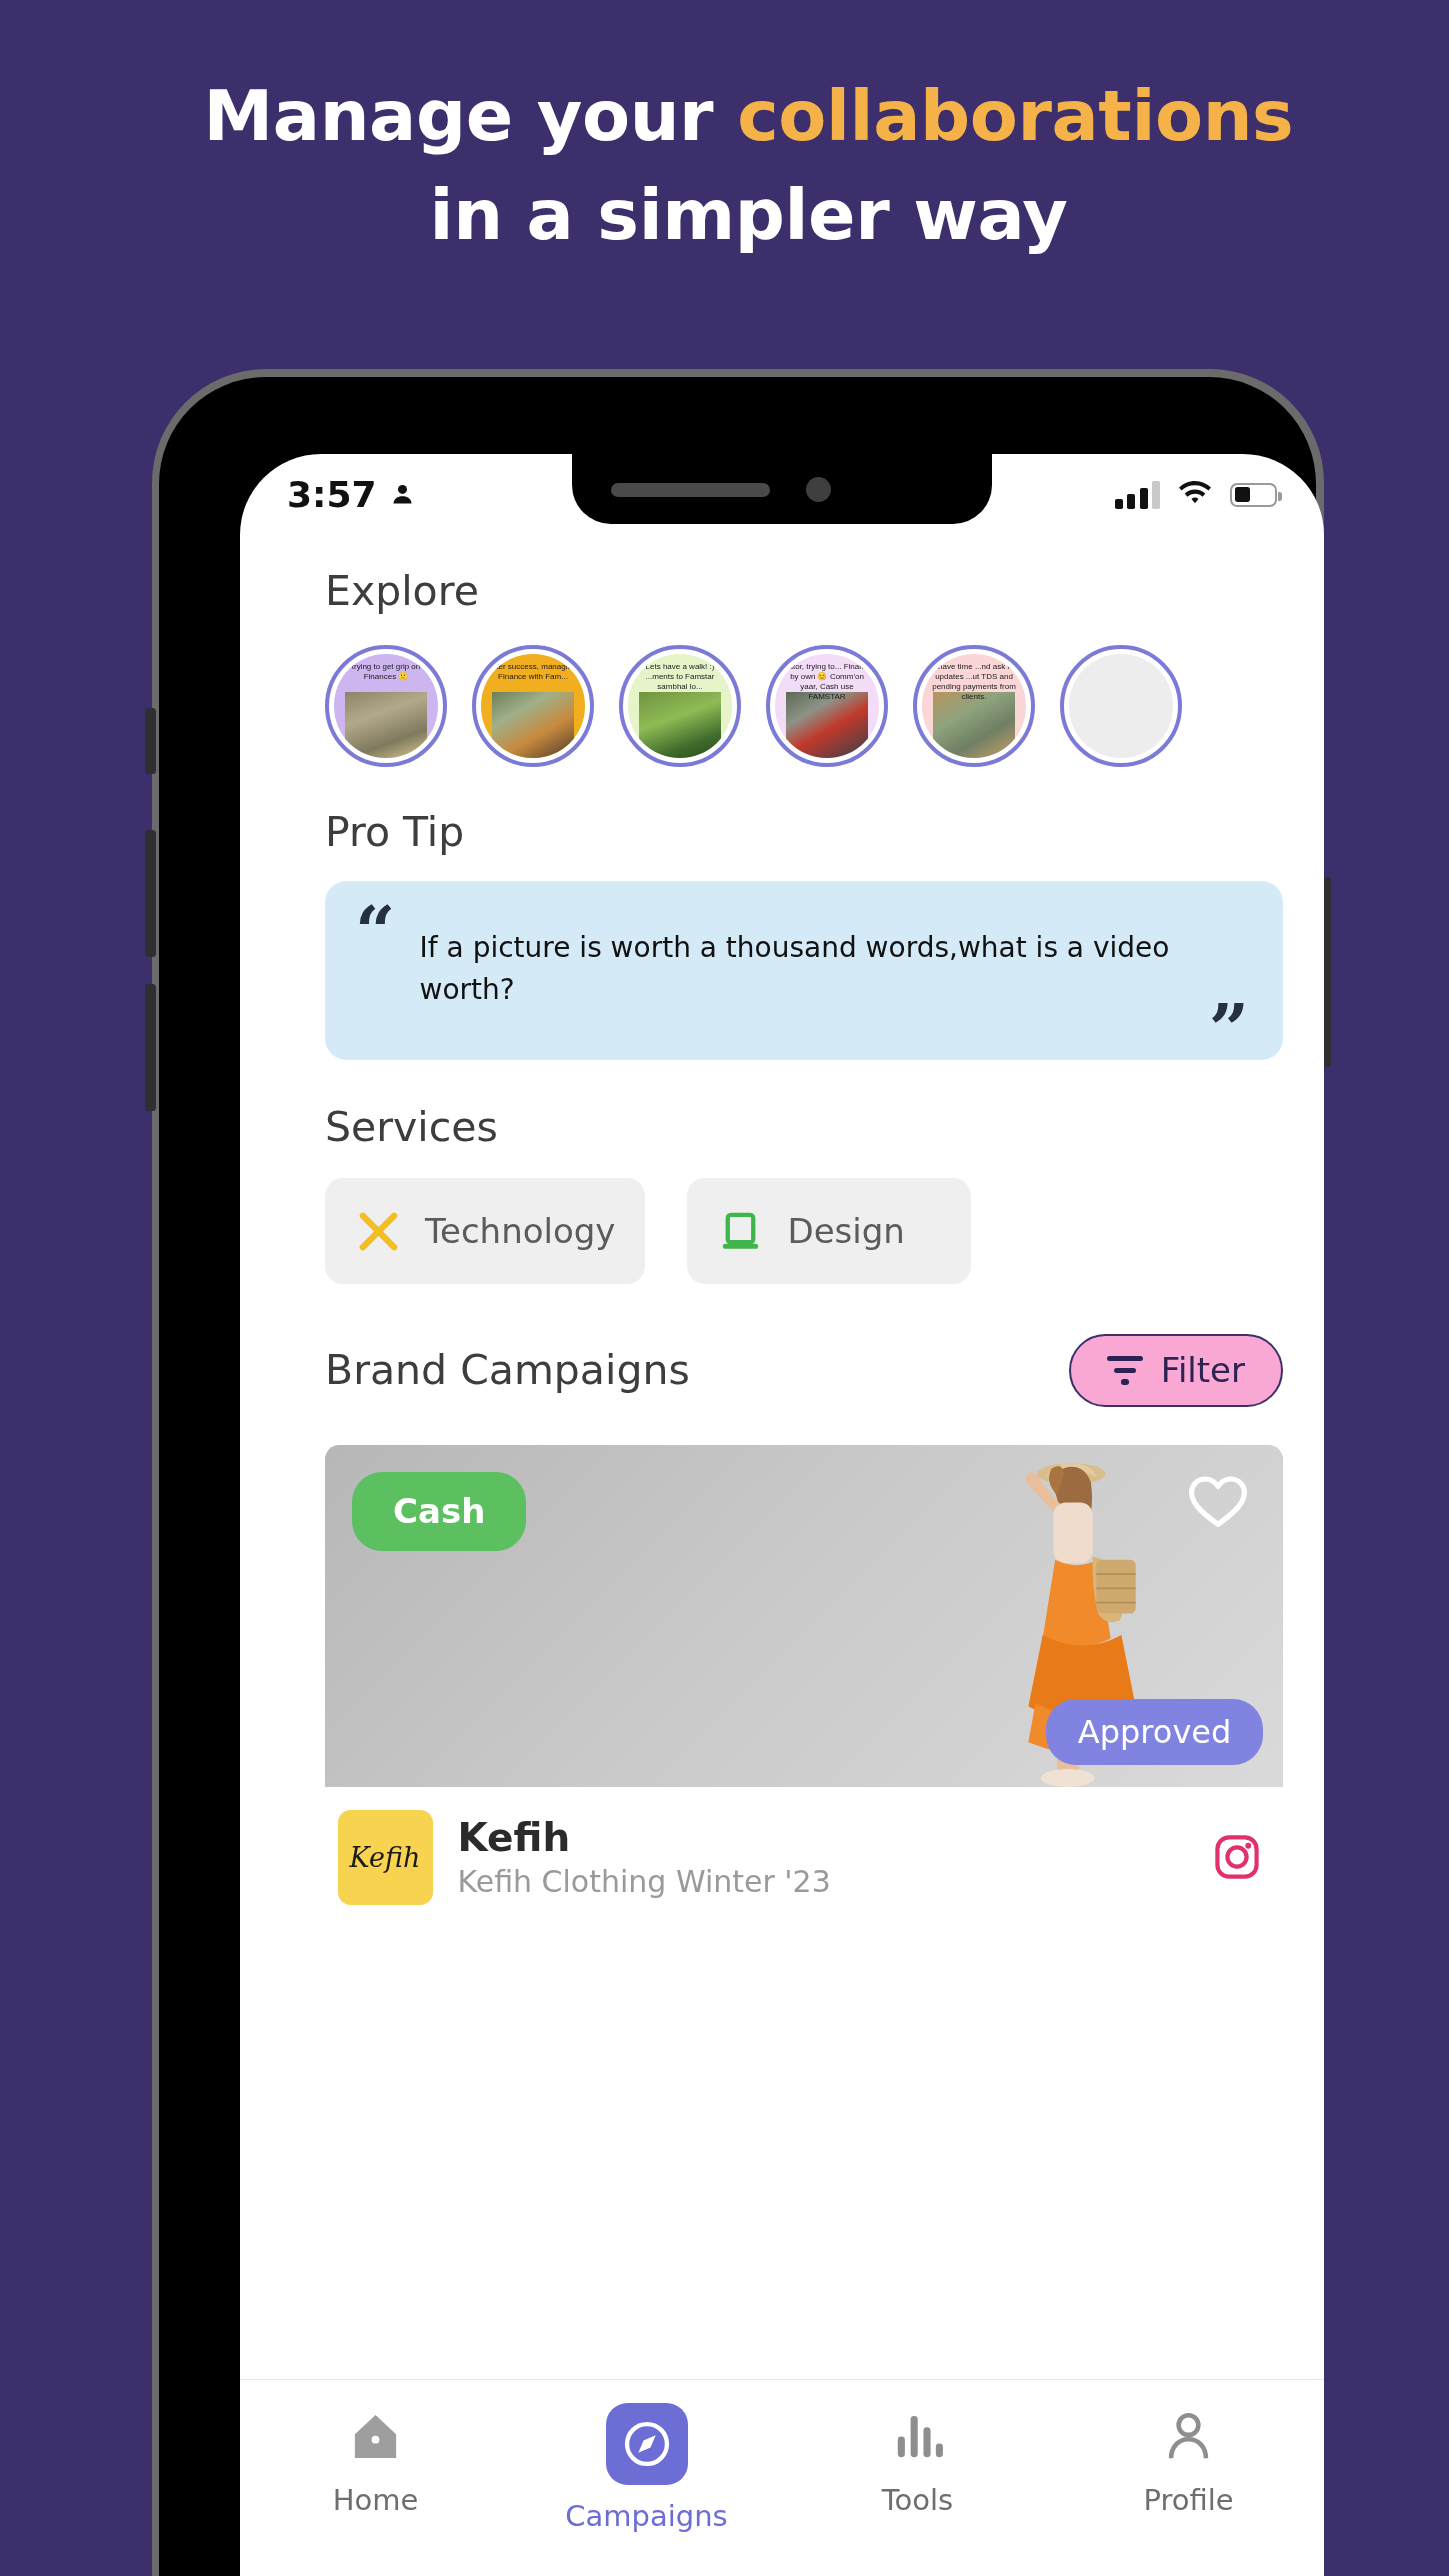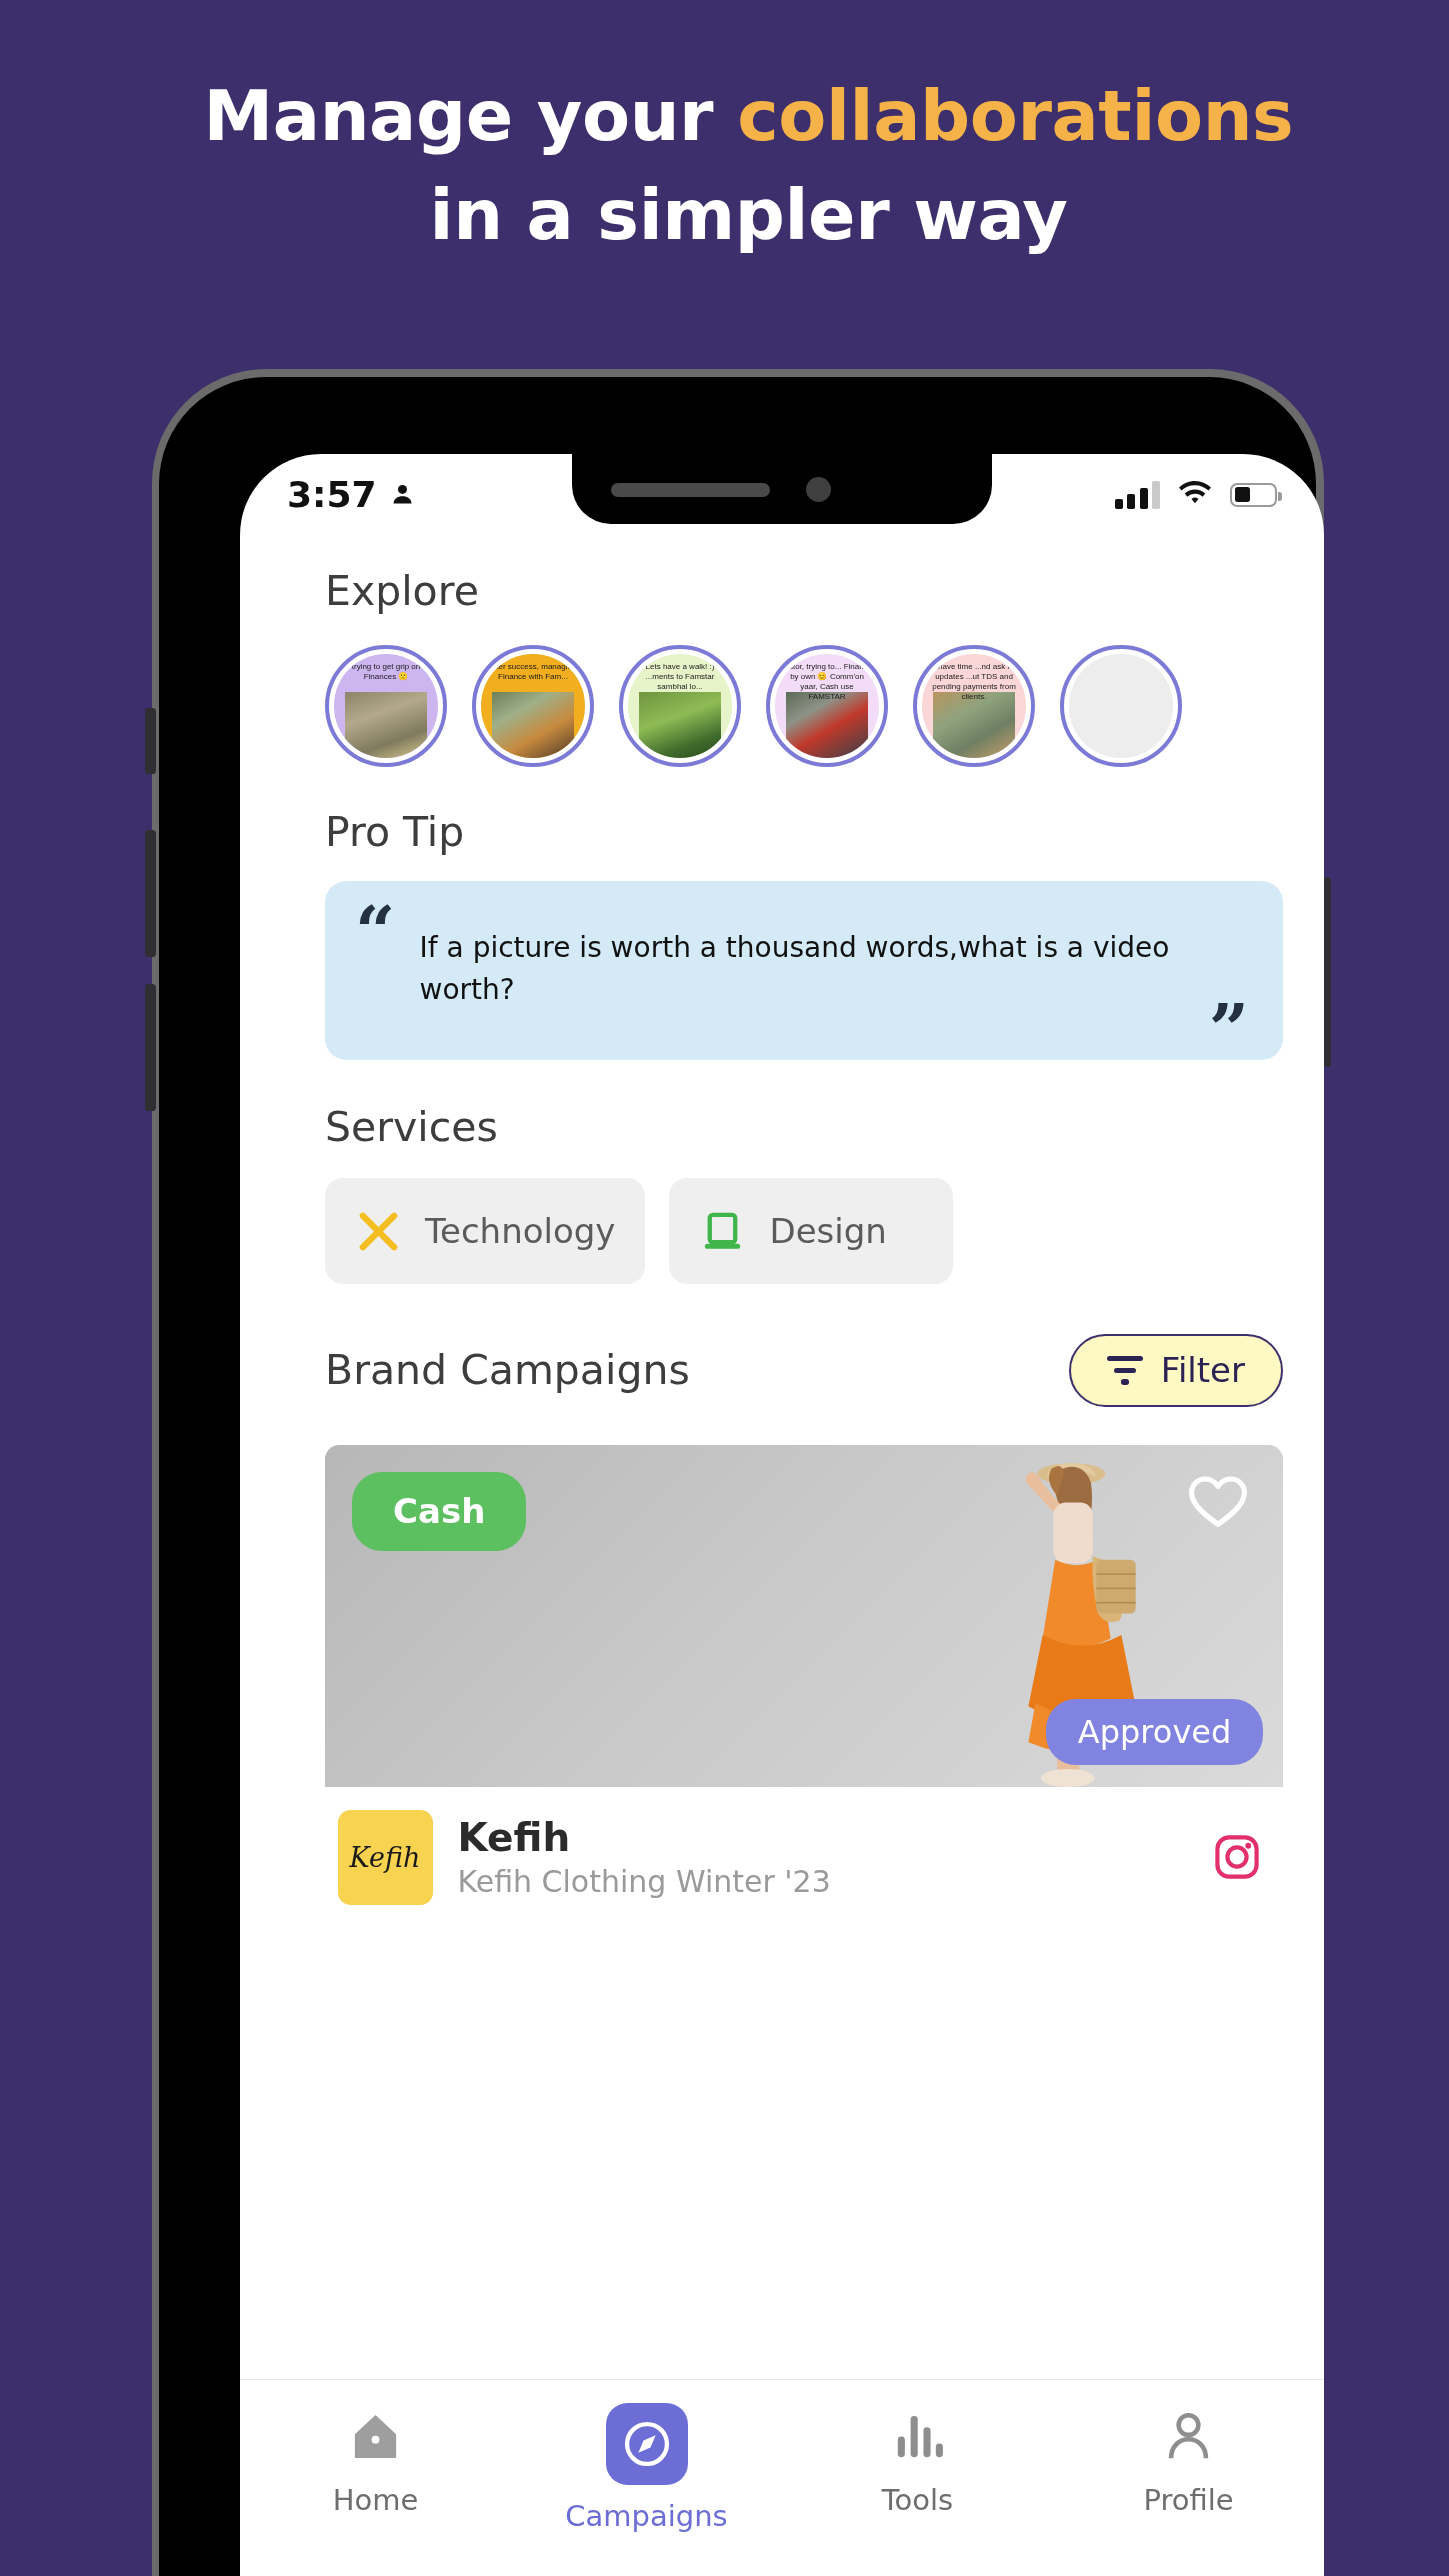--- a/index.html
+++ b/index.html
@@ -154,38 +154,38 @@
   .qmark.open { left:30px; top:16px; }
   .qmark.close { right:34px; bottom:-5.4px; }
   .quote-text {
     text-align:left; font-size:28px; line-height:1.5; color:#111;
     font-family:"DejaVu Sans", sans-serif; max-width:86%;
   }
 
   
   .services-wrap { padding:43px 0 0 0; }
   .services-wrap .sec-title { padding-left:41px; }
-  .chips { display:flex; gap:24px; padding:27px 0 0 41px; }
+  .chips { display:flex; gap:42px; padding:27px 0 0 41px; }
   .chip {
     flex:0 0 auto; height:106px; min-width:284px;
     background:#efefef; border-radius:18px;
     display:flex; align-items:center; gap:23px; padding:0 30px;
   }
   .chip-label { font-size:34px; color:#5b5b5b; font-family:"DejaVu Sans", sans-serif; white-space:nowrap; }
   .chip-icon { width:47px; height:47px; flex:0 0 auto; display:flex; align-items:center; justify-content:center; }
 
   
   .bc-head {
     display:flex; align-items:center; justify-content:space-between;
     padding:50px 41px 0 41px;
   }
   .filter-btn {
     display:flex; align-items:center; gap:18px;
     border:2.7px solid #3C2F6B; border-radius:50px;
-    padding:14.3px 36px; background:#fef9c3;
+    padding:14.3px 36px; background:#f9a8d4;
   }
   .filter-label { font-size:34px; color:#2b2353; font-family:"DejaVu Sans", sans-serif; }
   .filter-icon { width:36px; height:29px; display:flex; flex-direction:column; justify-content:space-between; align-items:center; }
   .filter-icon span { display:block; background:#2b2353; height:5.4px; border-radius:2.7px; }
   .filter-icon span:nth-child(1){ width:36px; }
   .filter-icon span:nth-child(2){ width:21.5px; }
   .filter-icon span:nth-child(3){ width:8px; }
 
   
   .camp-card { margin:38px 41px 0 41px; }

